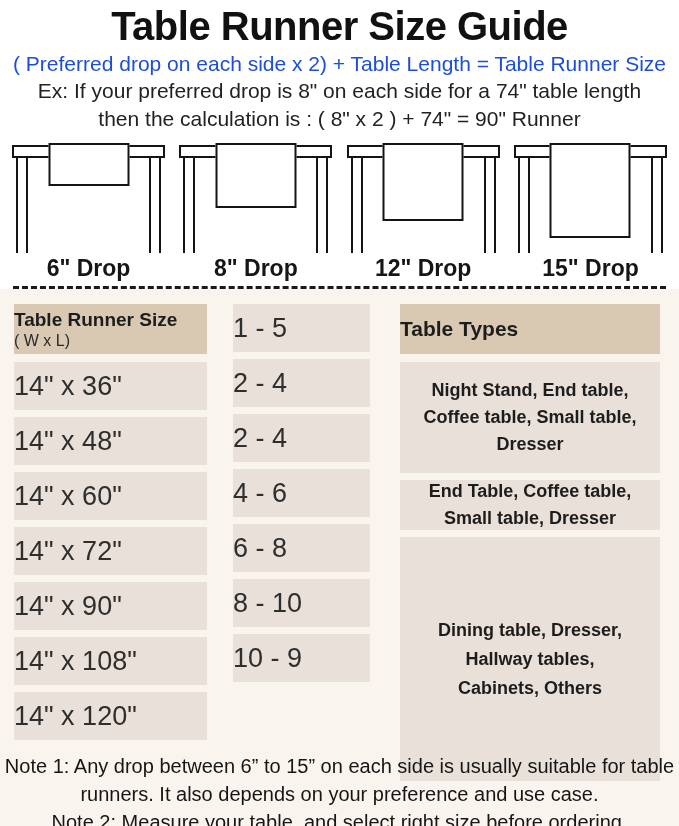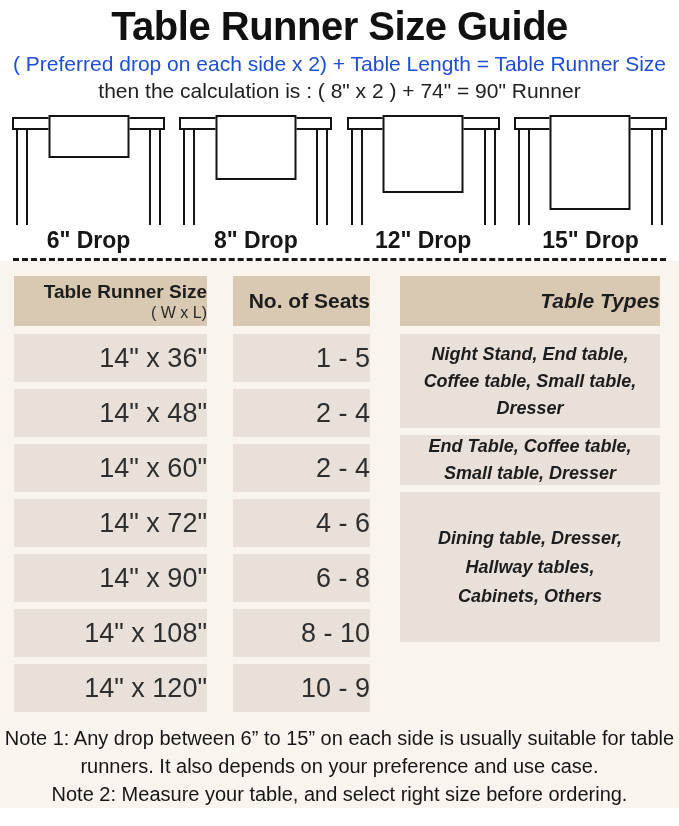--- a/index.html
+++ b/index.html
@@ -92,62 +92,63 @@
   
   .table-section {
     background: #faf4ee;
     padding: 15px 0 0 14px;
     height: 463px;
   }
   .cols { display: flex; align-items: flex-start; }
   .col { display: flex; flex-direction: column; row-gap: 7px; }
   .col-size  { width: 193px; }
   .col-seats { width: 137px; margin-left: 26px; }
-  .col-types { width: 260px; margin-left: 30px; font-style: italic; }
+  .col-types { width: 260px; margin-left: 30px; }
 
   .cell {
     background: #e8e0d9;
     display: flex;
     flex-direction: column;
-    align-items: flex-end;
+    align-items: flex-start;
     justify-content: center;
     text-align: center;
   }
   .cell-h {
     background: #d9c9b3;
     height: 50px;
     margin-bottom: 1px;
   }
   .h1line { font-size: 19px; font-weight: 700; color: #1d1d1d; line-height: 22px; }
   .h2line { font-size: 16px; color: #2a2a2a; line-height: 19px; }
   .hbig   { font-size: 21px; font-weight: 700; color: #1d1d1d; }
 
   .cell-row { height: 48px; font-size: 27px; color: #2e2e2e; }
   .cell-types { font-size: 18px; font-weight: 700; color: #1d1d1d; line-height: 27px; }
-  .cell-types.span2 { height: 94px; padding: 0 18px; }
+  .cell-types.span2 { height: 111px; padding: 0 18px; }
   .cell-types.span1 { height: 50px;  padding: 0 10px; }
-  .cell-types.span4 { height: 150px; padding: 0 30px; line-height: 29px; }
+  .cell-types.span4 { height: 244px; padding: 0 30px; line-height: 29px; }
 
   
   .notes {
     background: #faf4ee;
     text-align: center;
     font-size: 20px;
     line-height: 28px;
     color: #161616;
     padding: 0 4px;
   }
   .notes b { font-weight: 400; }
 </style>
 </head>
 <body>
 
 <div class="hdr">
   <div class="title">Table Runner Size Guide</div>
   <div class="formula">( Preferred drop on each side x 2) + Table Length = Table Runner Size</div>
+  <div class="exline">Ex: If your preferred drop is 8" on each side for a 74" table length</div>
   <div class="exline">then the calculation is : ( 8" x 2 ) + 74" = 90" Runner</div>
 </div>
 
 <div class="figs">
   <div class="fig">
     <div class="tabletop"></div>
     <div class="leg leg-l"></div>
     <div class="leg leg-r"></div>
     <div class="runner" style="height: 43px;"></div>
   </div>
@@ -191,21 +192,20 @@
       <div class="cell cell-row">14" x 36"</div>
       <div class="cell cell-row">14" x 48"</div>
       <div class="cell cell-row">14" x 60"</div>
       <div class="cell cell-row">14" x 72"</div>
       <div class="cell cell-row">14" x 90"</div>
       <div class="cell cell-row">14" x 108"</div>
       <div class="cell cell-row">14" x 120"</div>
     </div>
 
     <div class="col col-seats">
-      <div class="cell cell-h hbig">No. of Seats</div>
       <div class="cell cell-row">1 - 5</div>
       <div class="cell cell-row">2 - 4</div>
       <div class="cell cell-row">2 - 4</div>
       <div class="cell cell-row">4 - 6</div>
       <div class="cell cell-row">6 - 8</div>
       <div class="cell cell-row">8 - 10</div>
       <div class="cell cell-row">10 - 9</div>
     </div>
 
     <div class="col col-types">

